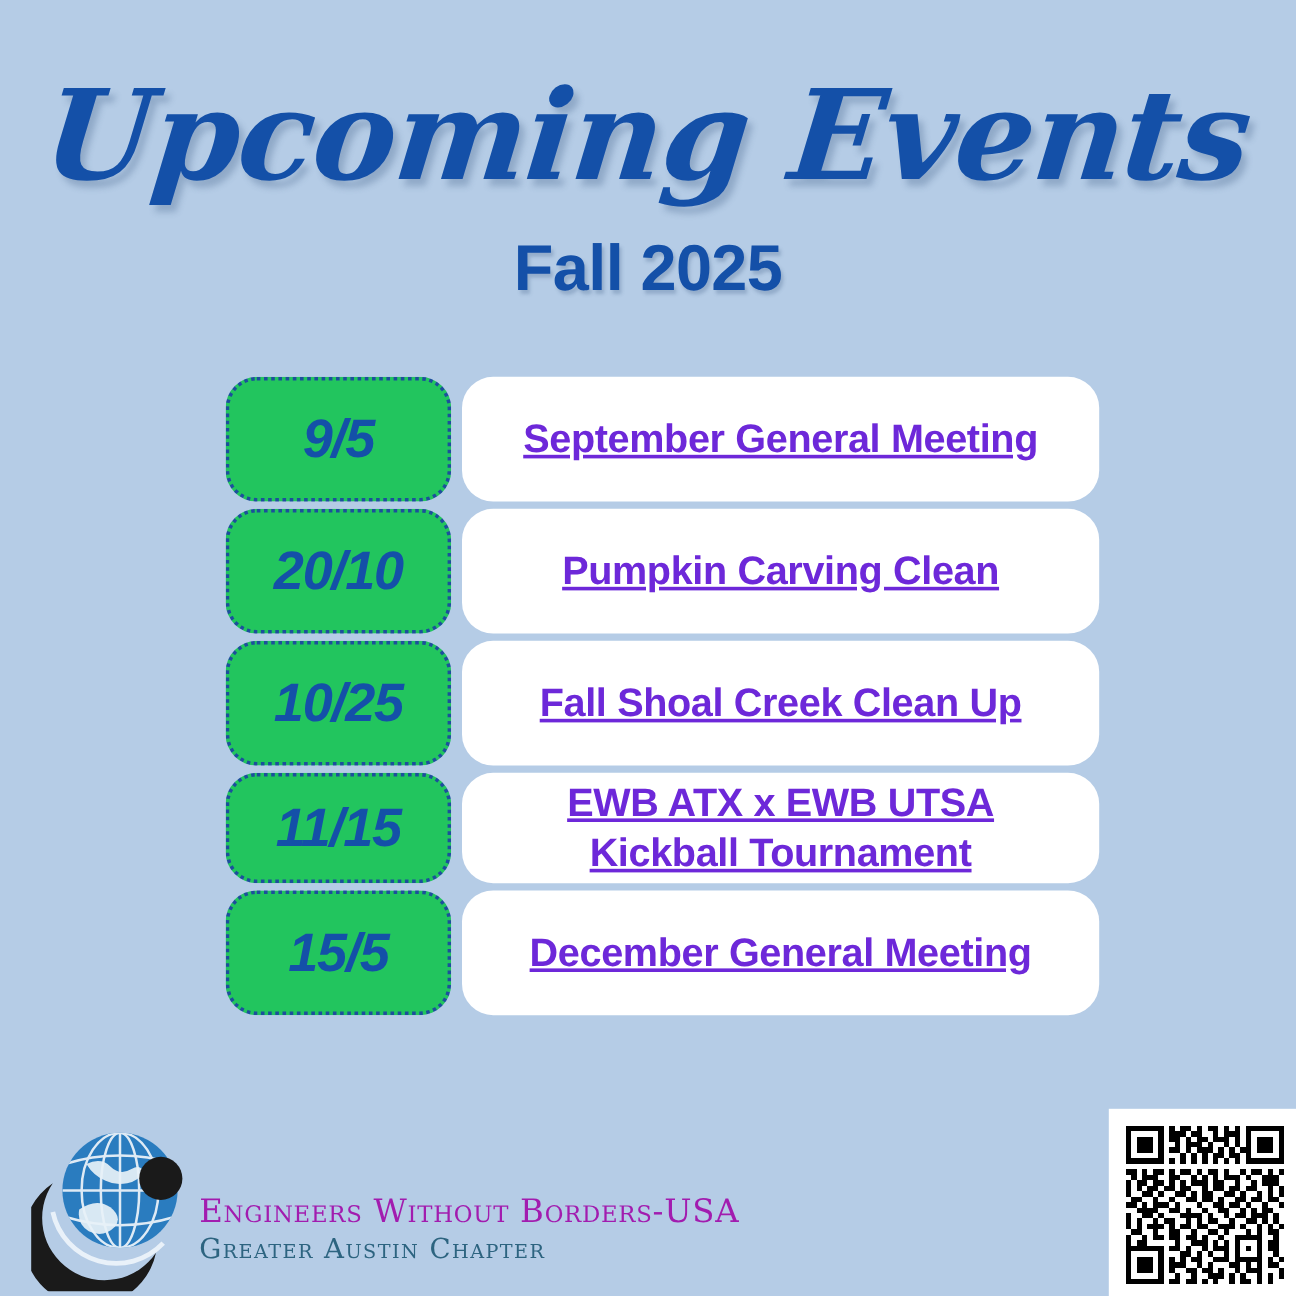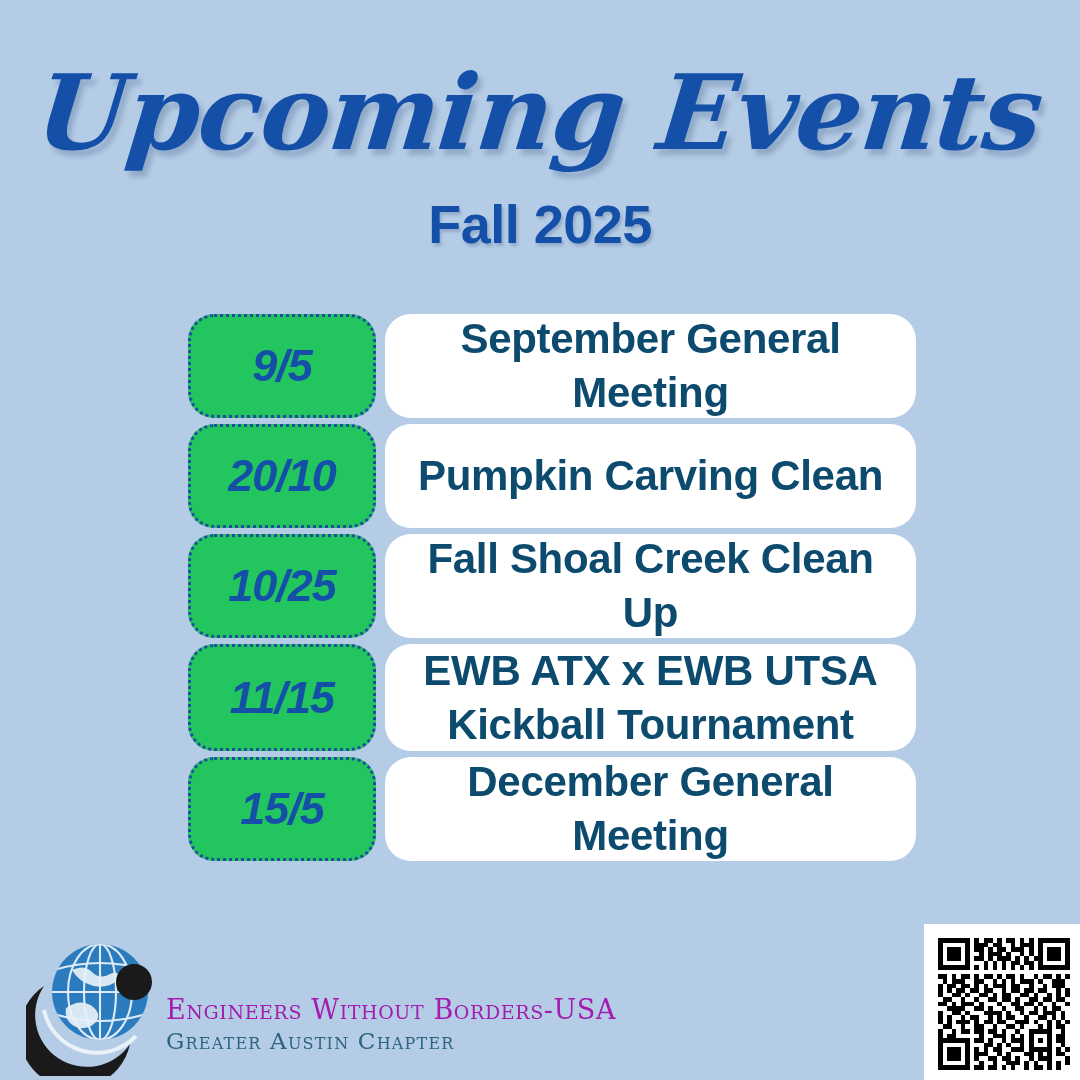--- a/index.html
+++ b/index.html
@@ -49,21 +49,21 @@
     left: 188px;
     top: 314px;
     width: 728px;
   }
   .event-row {
     display: flex;
     align-items: stretch;
     margin-bottom: 6px;
     height: 104px;
   }
-  .event-row.tall { height: 107px; }
+  .event-row.tall { height: 92px; }
 
   .date-badge {
     width: 188px;
     flex: 0 0 188px;
     background: #22c55e;
     border: 3px dotted #1c4f9c;
     border-radius: 26px;
     display: flex;
     align-items: center;
     justify-content: center;
@@ -83,25 +83,26 @@
     background: #ffffff;
     border-radius: 26px;
     display: flex;
     align-items: center;
     justify-content: center;
     text-align: center;
     padding: 0 16px;
     box-sizing: border-box;
   }
   .event-title {
-    font-size: 42px;
+    font-size: 33px;
     font-weight: 700;
-    color: #0c4a6e;
+    color: #6d28d9;
     line-height: 1.28;
     letter-spacing: -0.3px;
+    text-decoration: underline;
   }
 
   
   #logo {
     position: absolute;
     left: 26px;
     bottom: 2px;
     display: flex;
     align-items: flex-end;
   }

